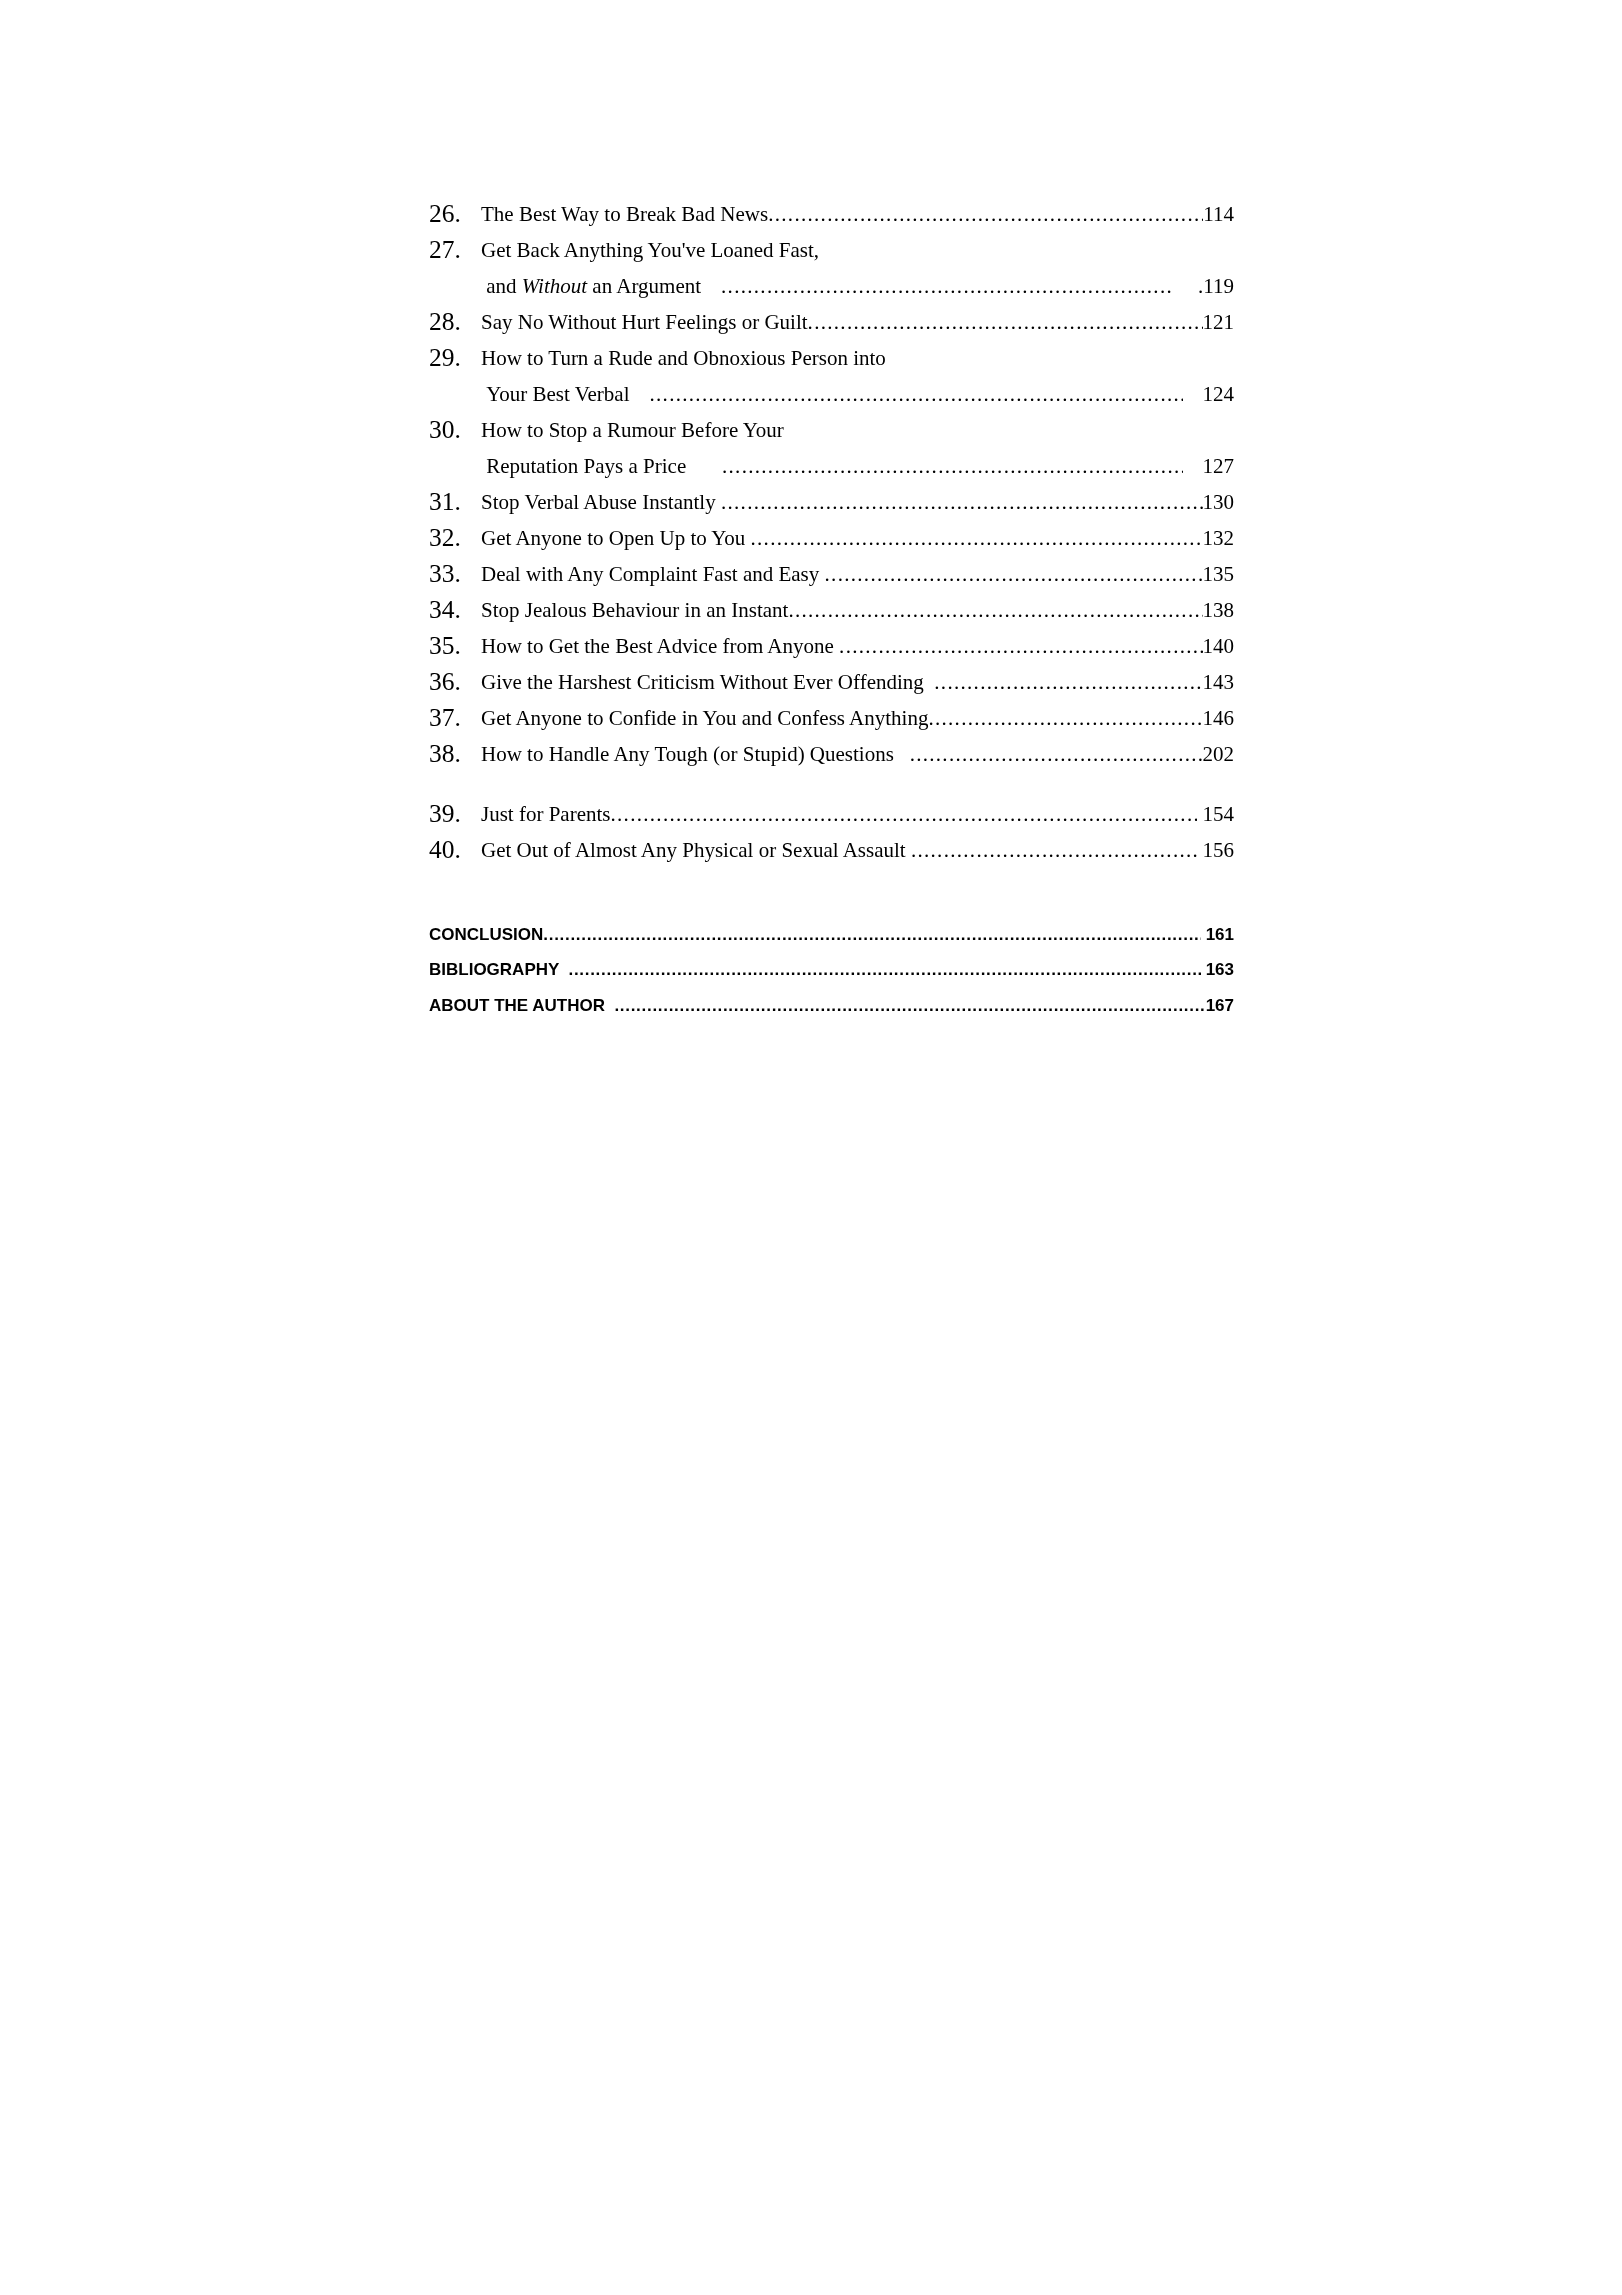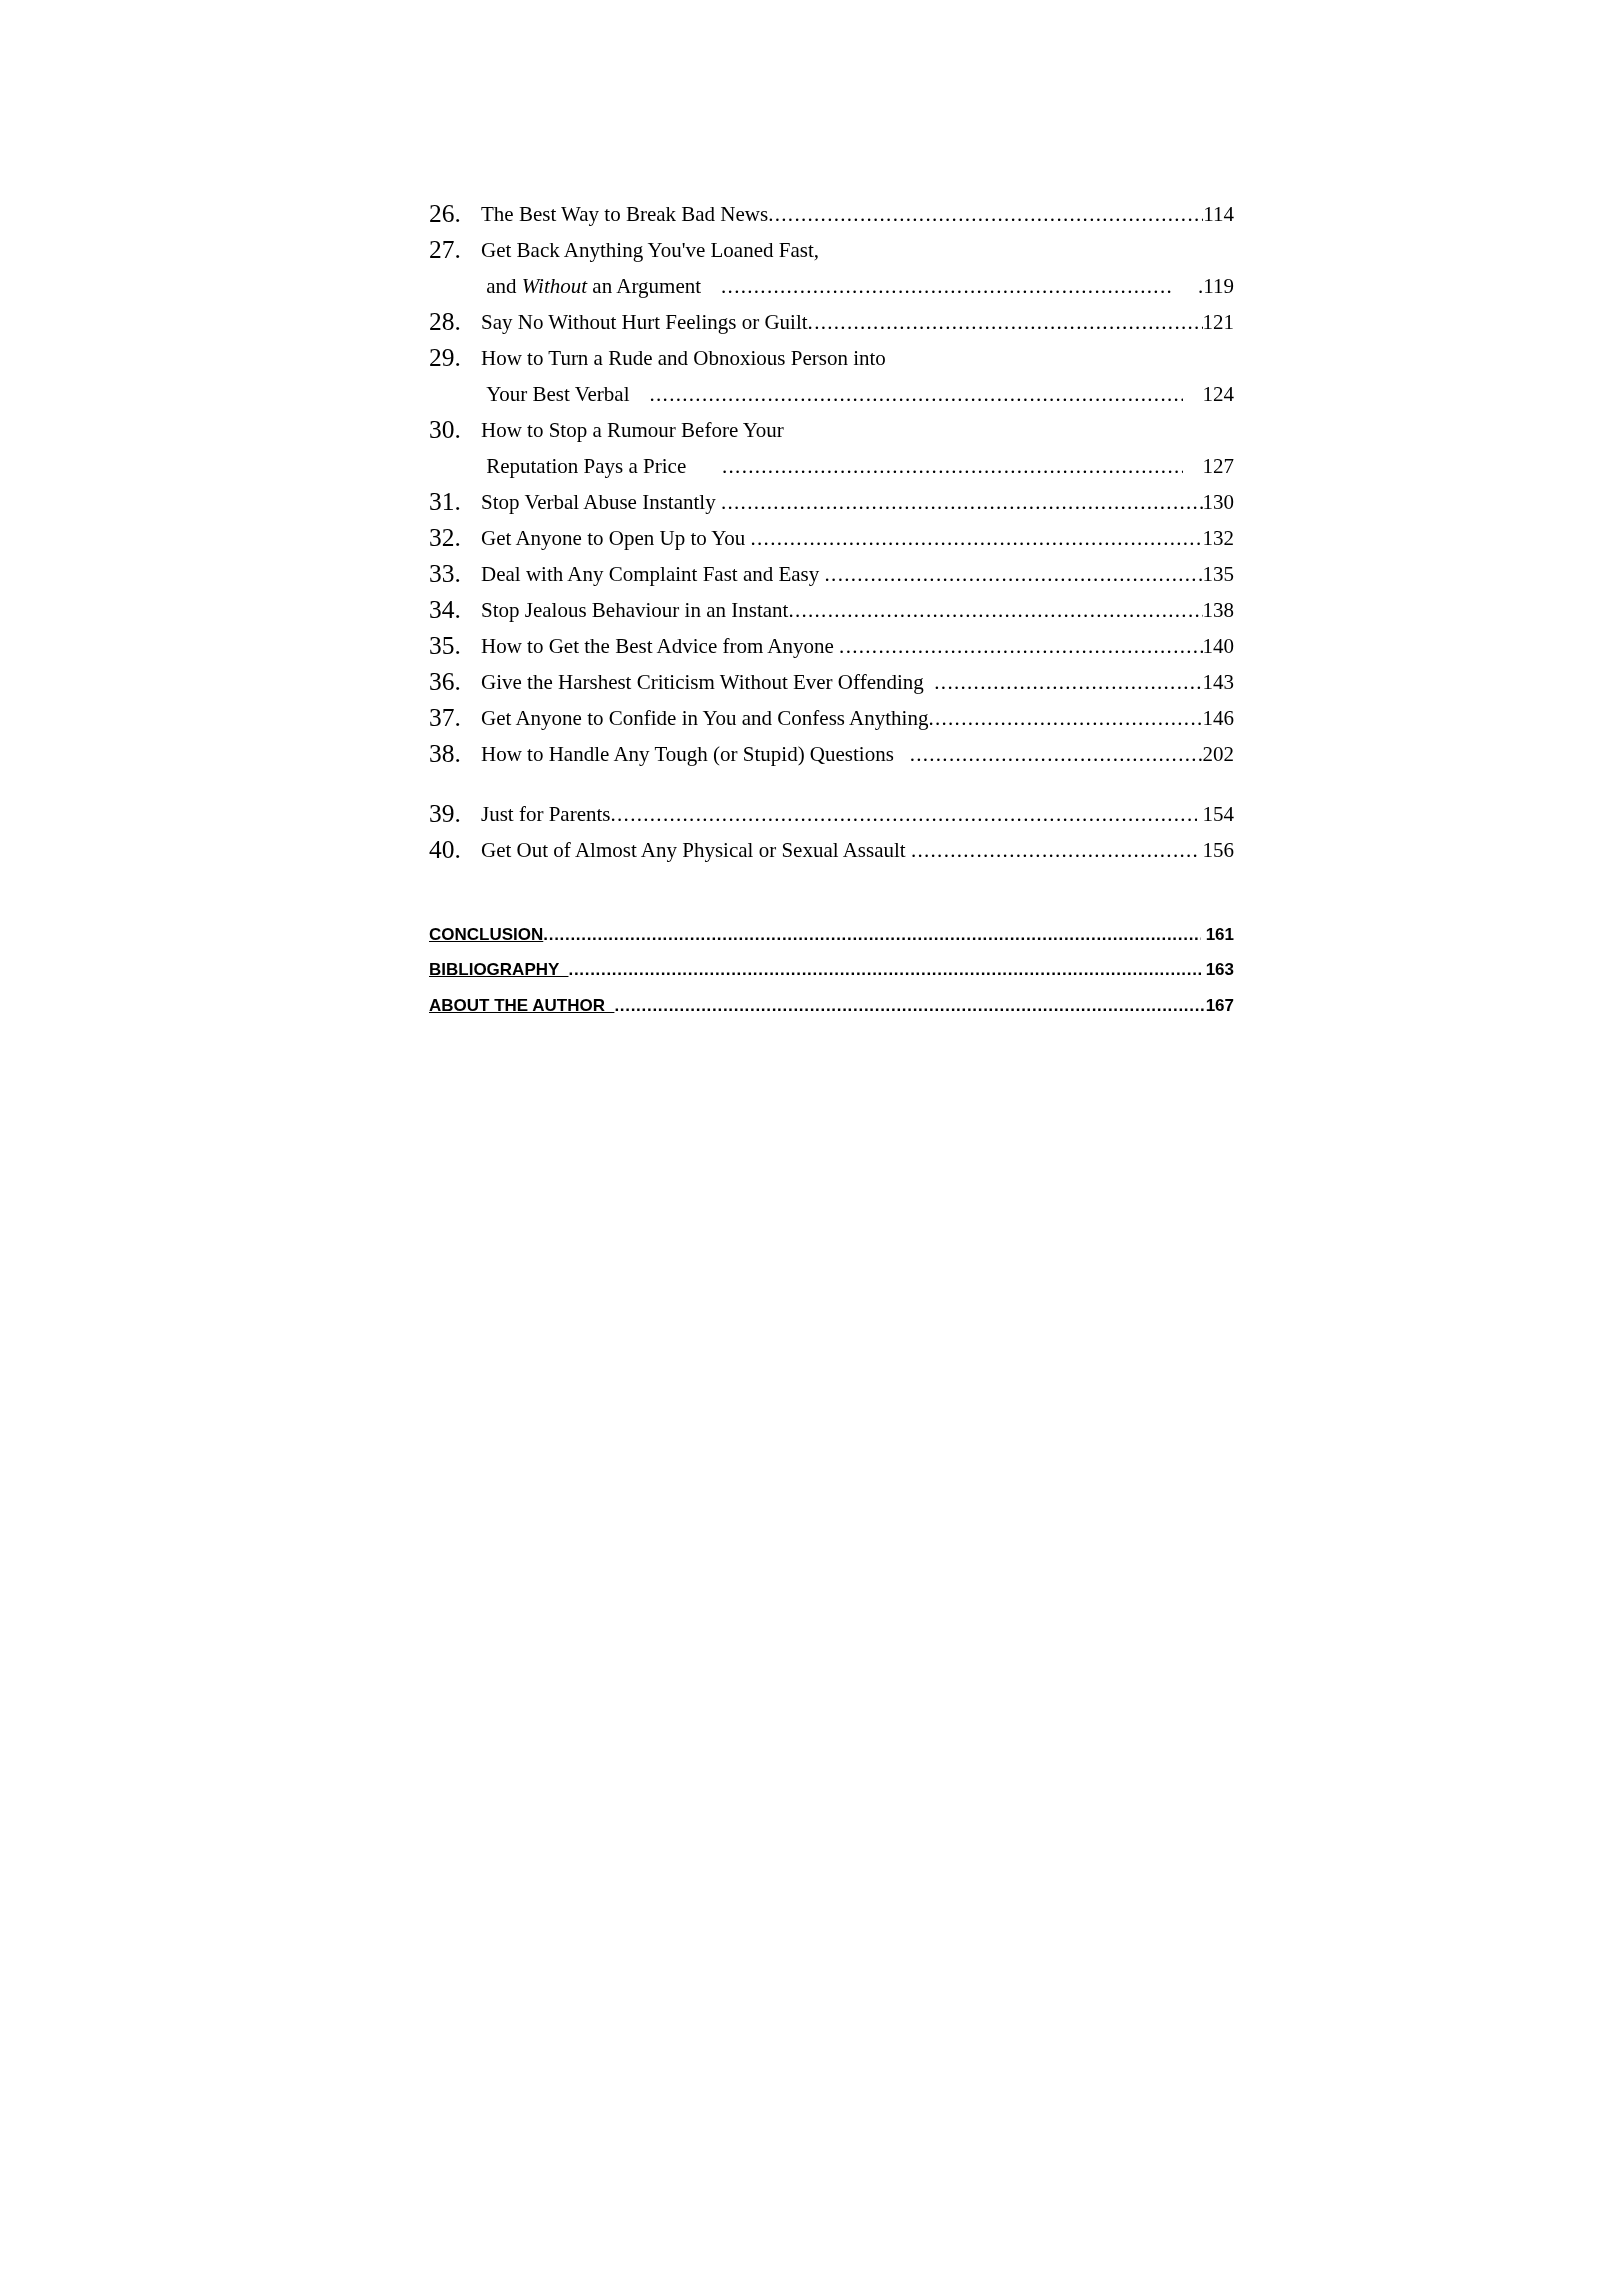--- a/index.html
+++ b/index.html
@@ -50,21 +50,21 @@
     font-family: "Liberation Sans", sans-serif;
     font-weight: bold;
     font-size: 17px;
   }
   .back-row {
     display: flex;
     align-items: baseline;
     line-height: 21px;
     margin-bottom: 14.4px;
   }
-  .back-row .back-label { white-space: pre; flex: 0 0 auto; text-decoration: underline; }
+  .back-row .back-label { white-space: pre; flex: 0 0 auto; }
   .back-row .leader { letter-spacing: 0.7px; }
 </style>
 </head>
 <body>
 
 <div class="page">
   <div class="content">
     <div id="toc-list">
         <div class="toc-entry">
           <span class="toc-num">26.</span>

